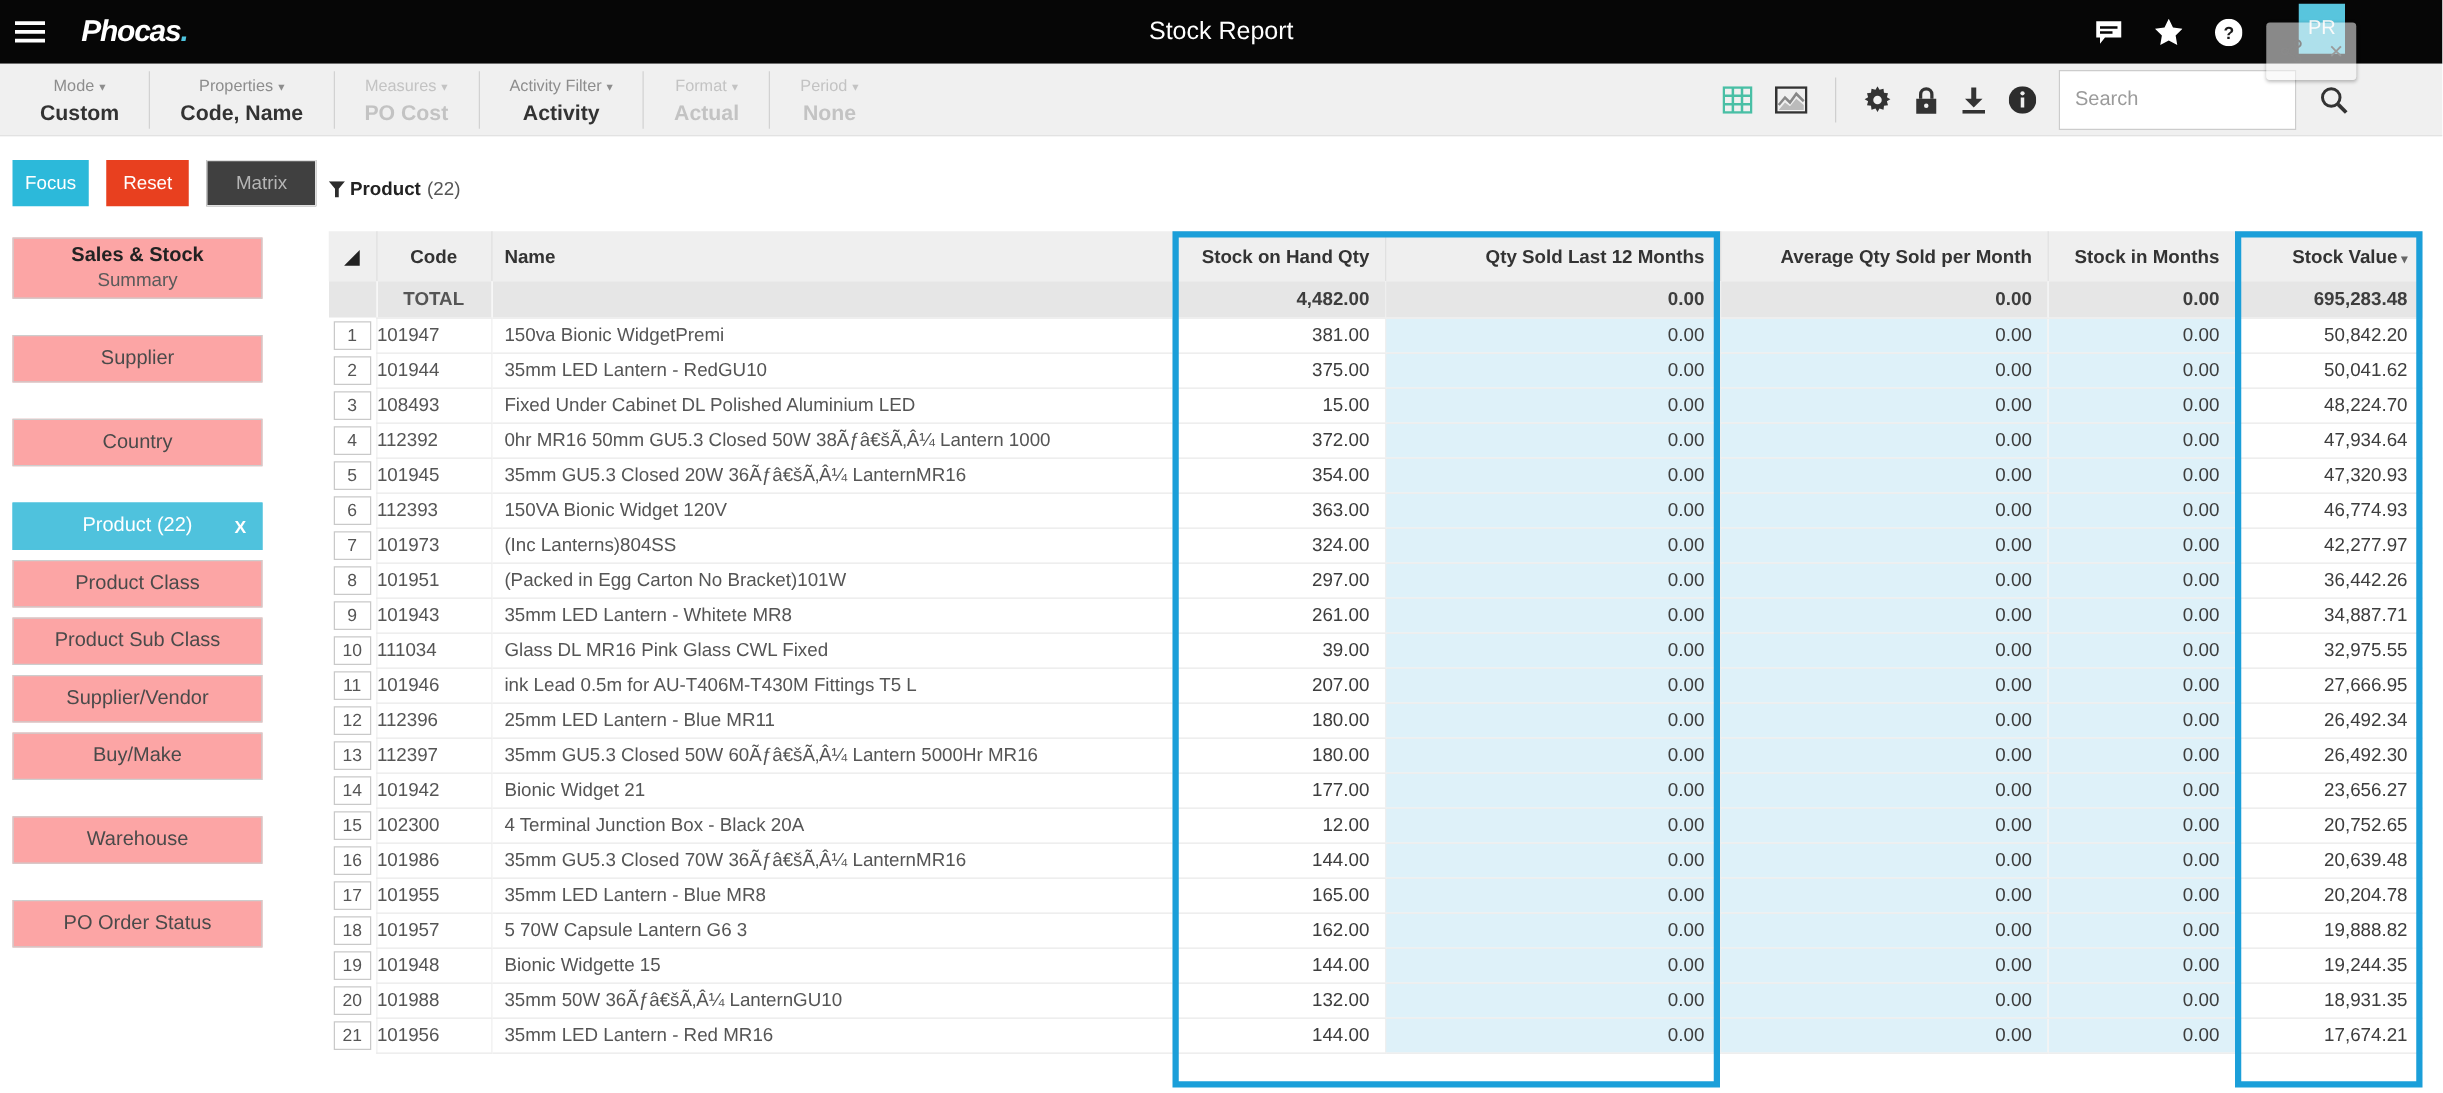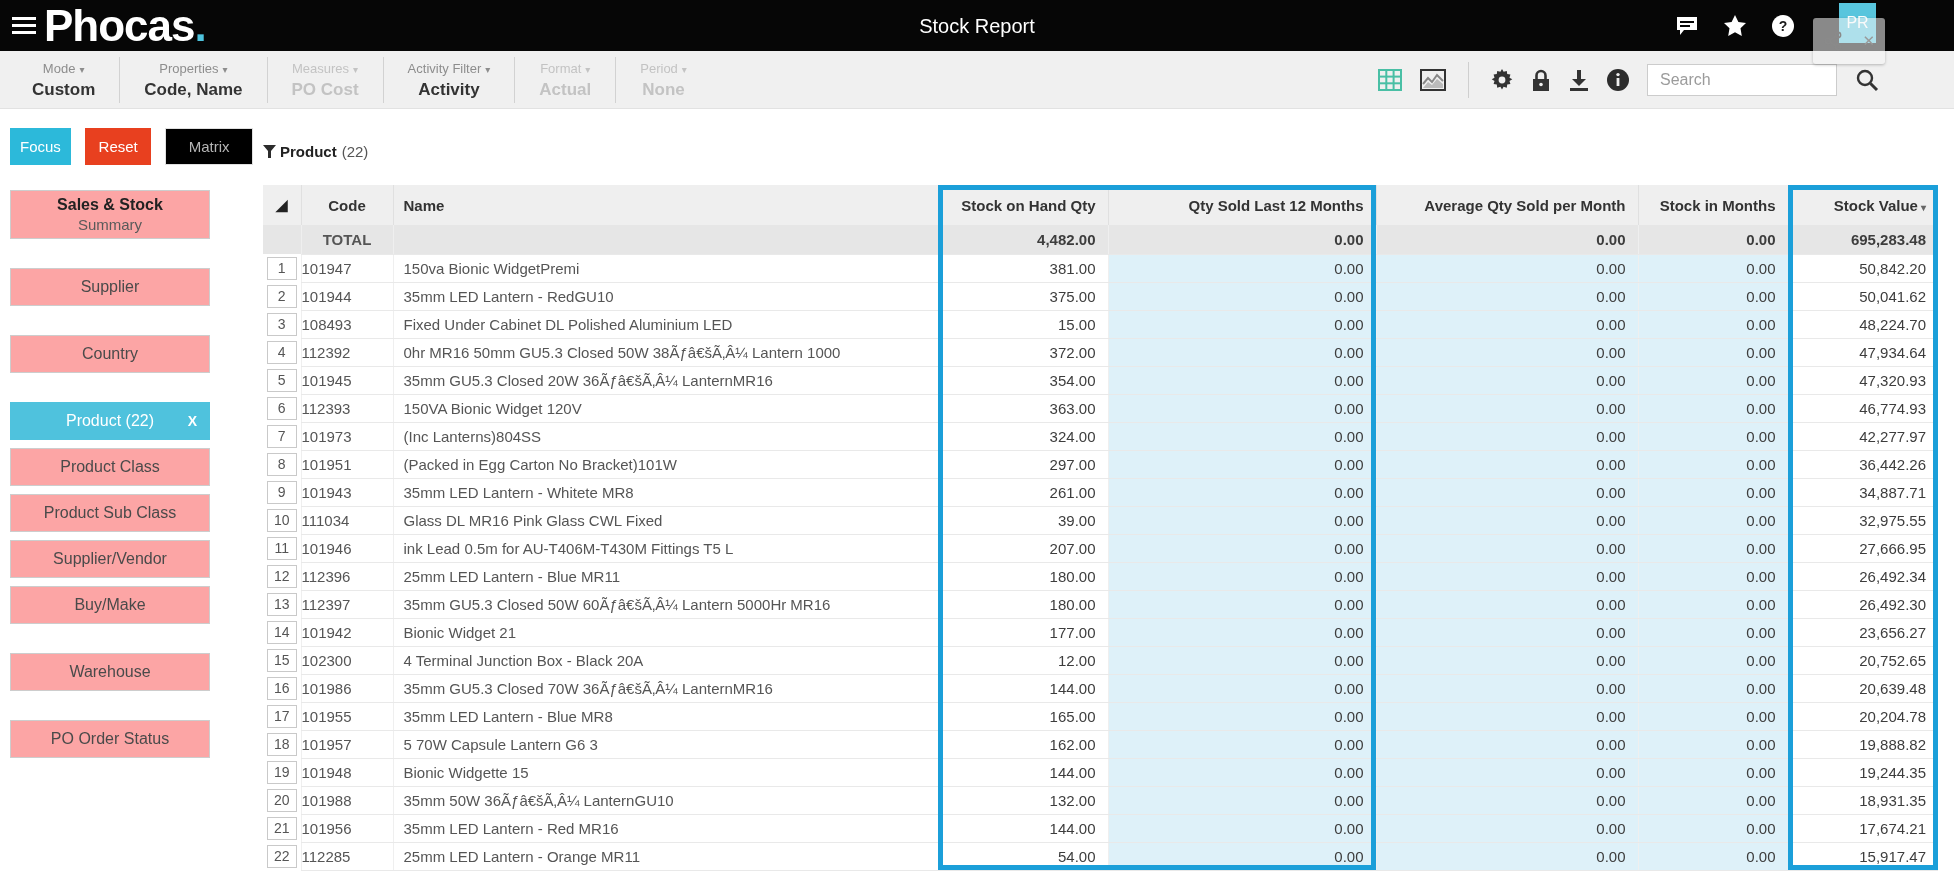--- a/index.html
+++ b/index.html
@@ -4,21 +4,21 @@
 <style>
   * { margin:0; padding:0; box-sizing:border-box; }
   html,body { width:1954px; height:874px; overflow:hidden; background:#fff;
     font-family:"Liberation Sans", sans-serif; }
 
   
   .topbar { position:relative; height:51px; background:#060606; color:#fff;
     display:flex; align-items:center; }
   .hamburger { width:24px; margin-left:12px; cursor:pointer; }
   .hamburger div { height:3px; background:#fff; margin:4px 0; }
-  .logo { font-size:44px; font-weight:bold; letter-spacing:-1px; margin-left:8px; }
+  .logo { font-size:24px; font-weight:bold; letter-spacing:-1px; margin-left:29px;font-style:italic; }
   .logo .dot { color:#4ec3dd; }
   .top-title { position:absolute; left:50%; top:50%; transform:translate(-50%,-50%);
     font-size:20px; color:#fff; }
   .top-icons { position:absolute; right:160px; top:0; height:51px;
     display:flex; align-items:center; gap:26px; }
   .top-icons svg { display:block; }
   .avatar { position:absolute; right:78px; top:3px; width:37px; height:40px;
     background:#58c5dd; color:#fff; font-size:16px; display:flex;
     align-items:center; justify-content:center; }
   .ext-overlay { position:absolute; right:69px; top:18px; width:72px; height:46px;
@@ -36,34 +36,34 @@
   .tb-group:last-child { border-right:none; }
   .tb-label { font-size:13px; color:#8d8d8d; line-height:15px; }
   .tb-label .caret { font-size:10px; margin-left:4px; color:#8d8d8d; }
   .tb-value { font-size:17px; font-weight:bold; color:#333; line-height:22px; margin-top:2px; }
   .tb-group.disabled .tb-label, .tb-group.disabled .tb-value,
   .tb-group.disabled .caret { color:#c3c3c3; }
   .tb-right { position:absolute; right:75px; top:0; height:58px;
     display:flex; align-items:center; gap:18px; }
   .tb-right .vdiv { width:1px; height:36px; background:#cfcfcf; margin:0 4px; }
   .tb-right svg { display:block; cursor:pointer; }
-  .search-box { width:190px; height:32px; border:1px solid #ccc; background:#fff;
+  .search-box { width:190px; height:48px; border:1px solid #ccc; background:#fff;
     font-size:16px; padding-left:12px; color:#444; outline:none;
     font-family:"Liberation Sans", sans-serif; }
   .search-box::placeholder { color:#9b9b9b; }
 
   
   .content { display:flex; }
   .leftcol { width:253px; padding-left:10px; flex-shrink:0; }
   .btn-row { margin-top:19px; display:flex; gap:14px; }
   .btn { height:37px; font-size:15px; border:none; cursor:pointer;
     font-family:"Liberation Sans", sans-serif; }
   .btn-focus { width:64px; background:#2cb9da; color:#fff; }
   .btn-reset { width:70px; background:#e8401f; color:#fff; }
-  .btn-matrix { width:92px; background:#000000; border:1px solid #e0e0e0; color:#b5b5b5; }
+  .btn-matrix { width:92px; background:#404040; border:1px solid #e0e0e0; color:#b5b5b5; }
 
   .sidebar { margin-top:25px; width:200px; }
   .side-btn { position:relative; background:#fca5a5; border:1px solid #cdcdcd;
     min-height:38px; margin-bottom:8px; display:flex; flex-direction:column;
     align-items:center; justify-content:center; cursor:pointer; padding:4px 6px;
     text-align:center; }
   .side-btn.gap { margin-bottom:29px; }
   .side-main { font-size:16px; color:#4a4a4a; line-height:20px; }
   .side-btn.twoline .side-main { font-weight:bold; color:#222; }
   .side-sub { font-size:15px; color:#5a5a5a; line-height:19px; }
@@ -561,29 +561,19 @@
     <td class="c-num"><span class="num-box">21</span></td>
     <td class="c-code">101956</td>
     <td class="c-name">35mm LED Lantern - Red MR16</td>
     <td class="num c-soh">144.00</td>
     <td class="num tint">0.00</td>
     <td class="num tint">0.00</td>
     <td class="num tint">0.00</td>
     <td class="num">17,674.21</td>
   </tr>
 
-  <tr>
-    <td class="c-num"><span class="num-box">22</span></td>
-    <td class="c-code">112285</td>
-    <td class="c-name">25mm LED Lantern - Orange MR11</td>
-    <td class="num c-soh">54.00</td>
-    <td class="num tint">0.00</td>
-    <td class="num tint">0.00</td>
-    <td class="num tint">0.00</td>
-    <td class="num">15,917.47</td>
-  </tr>
 </tbody>
       </table>
       <div class="hl-box hl1"></div>
       <div class="hl-box hl2"></div>
     </div>
   </div>
 </div>
 
 </body></html>

